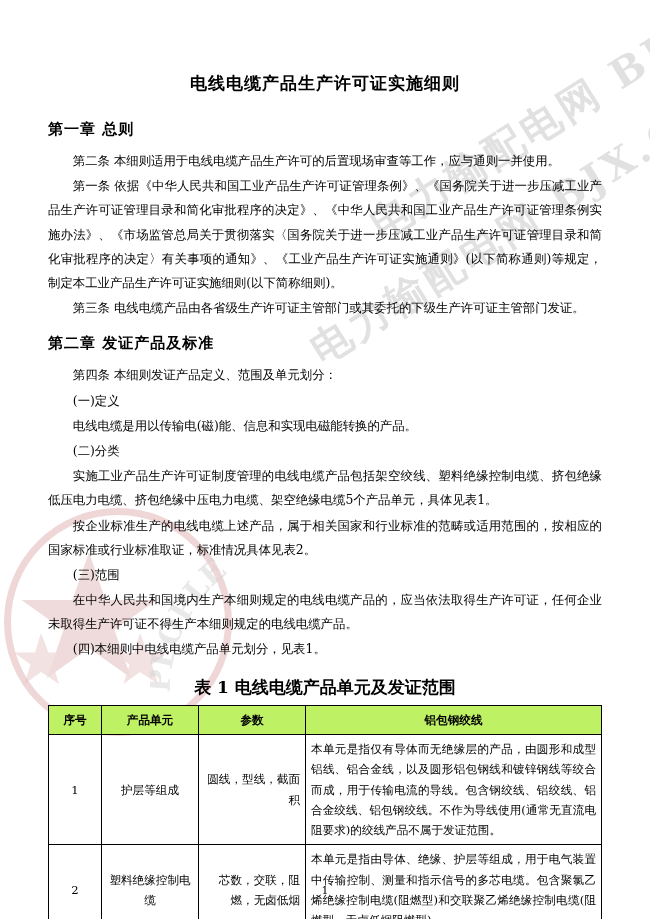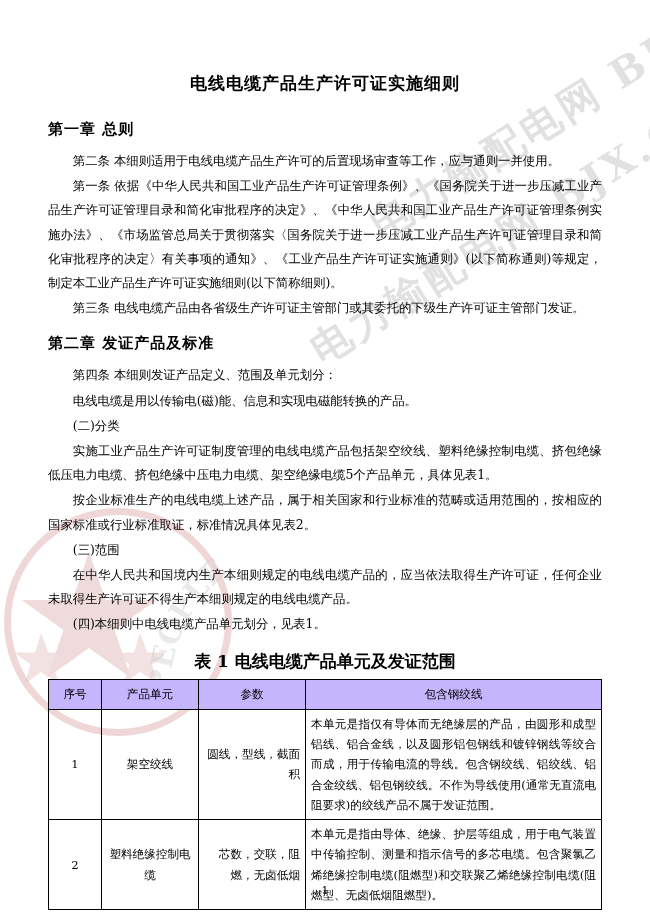--- a/index.html
+++ b/index.html
@@ -58,22 +58,22 @@
     line-height: 1.75;
   }
   table.doc-table th,
   table.doc-table td {
     border: 1px solid #000;
     padding: 4px 5px;
     vertical-align: middle;
   }
   table.doc-table th {
     text-align: center;
-    font-weight: normal;
-    background: #c4b5fd;
+    font-weight: bold;
+    background: #bef264;
   }
   td.c-seq { text-align: center; width: 42px; }
   td.c-unit { text-align: center; width: 86px; }
   td.c-param { text-align: right; width: 96px; }
   td.c-desc { text-align: justify; text-justify: inter-ideograph; }
   .page-number {
     position: absolute;
     bottom: 22px;
     left: 0;
     right: 0;
@@ -156,43 +156,44 @@
 
     <h1 class="doc-title">电线电缆产品生产许可证实施细则</h1>
 
     <h2 class="chapter-title">第一章  总则</h2>
     <p class="para">第二条  本细则适用于电线电缆产品生产许可的后置现场审查等工作，应与通则一并使用。</p>
     <p class="para">第一条  依据《中华人民共和国工业产品生产许可证管理条例》、《国务院关于进一步压减工业产品生产许可证管理目录和简化审批程序的决定》、《中华人民共和国工业产品生产许可证管理条例实施办法》、《市场监管总局关于贯彻落实〈国务院关于进一步压减工业产品生产许可证管理目录和简化审批程序的决定〉有关事项的通知》、《工业产品生产许可证实施通则》(以下简称通则)等规定，制定本工业产品生产许可证实施细则(以下简称细则)。</p>
     <p class="para">第三条  电线电缆产品由各省级生产许可证主管部门或其委托的下级生产许可证主管部门发证。</p>
 
     <h2 class="chapter-title">第二章  发证产品及标准</h2>
     <p class="para">第四条  本细则发证产品定义、范围及单元划分：</p>
+    <p class="para">(一)定义</p>
     <p class="para">电线电缆是用以传输电(磁)能、信息和实现电磁能转换的产品。</p>
     <p class="para">(二)分类</p>
     <p class="para">实施工业产品生产许可证制度管理的电线电缆产品包括架空绞线、塑料绝缘控制电缆、挤包绝缘低压电力电缆、挤包绝缘中压电力电缆、架空绝缘电缆5个产品单元，具体见表1。</p>
     <p class="para">按企业标准生产的电线电缆上述产品，属于相关国家和行业标准的范畴或适用范围的，按相应的国家标准或行业标准取证，标准情况具体见表2。</p>
     <p class="para">(三)范围</p>
     <p class="para">在中华人民共和国境内生产本细则规定的电线电缆产品的，应当依法取得生产许可证，任何企业未取得生产许可证不得生产本细则规定的电线电缆产品。</p>
     <p class="para">(四)本细则中电线电缆产品单元划分，见表1。</p>
 
     <div class="table-caption">表 1  电线电缆产品单元及发证范围</div>
 
     <table class="doc-table">
       <thead>
         <tr>
           <th>序号</th>
           <th>产品单元</th>
           <th>参数</th>
-          <th>包含钢绞线</th>
+          <th>铝包钢绞线</th>
         </tr>
       </thead>
       <tbody>
         <tr>
           <td class="c-seq">1</td>
-          <td class="c-unit">架空绞线</td>
+          <td class="c-unit">护层等组成</td>
           <td class="c-param">圆线，型线，截面积</td>
           <td class="c-desc">本单元是指仅有导体而无绝缘层的产品，由圆形和成型铝线、铝合金线，以及圆形铝包钢线和镀锌钢线等绞合而成，用于传输电流的导线。包含钢绞线、铝绞线、铝合金绞线、铝包钢绞线。不作为导线使用(通常无直流电阻要求)的绞线产品不属于发证范围。</td>
         </tr>
         <tr>
           <td class="c-seq">2</td>
           <td class="c-unit">塑料绝缘控制电缆</td>
           <td class="c-param">芯数，交联，阻燃，无卤低烟</td>
           <td class="c-desc">本单元是指由导体、绝缘、护层等组成，用于电气装置中传输控制、测量和指示信号的多芯电缆。包含聚氯乙烯绝缘控制电缆(阻燃型)和交联聚乙烯绝缘控制电缆(阻燃型、无卤低烟阻燃型)。</td>
         </tr>
       </tbody>

